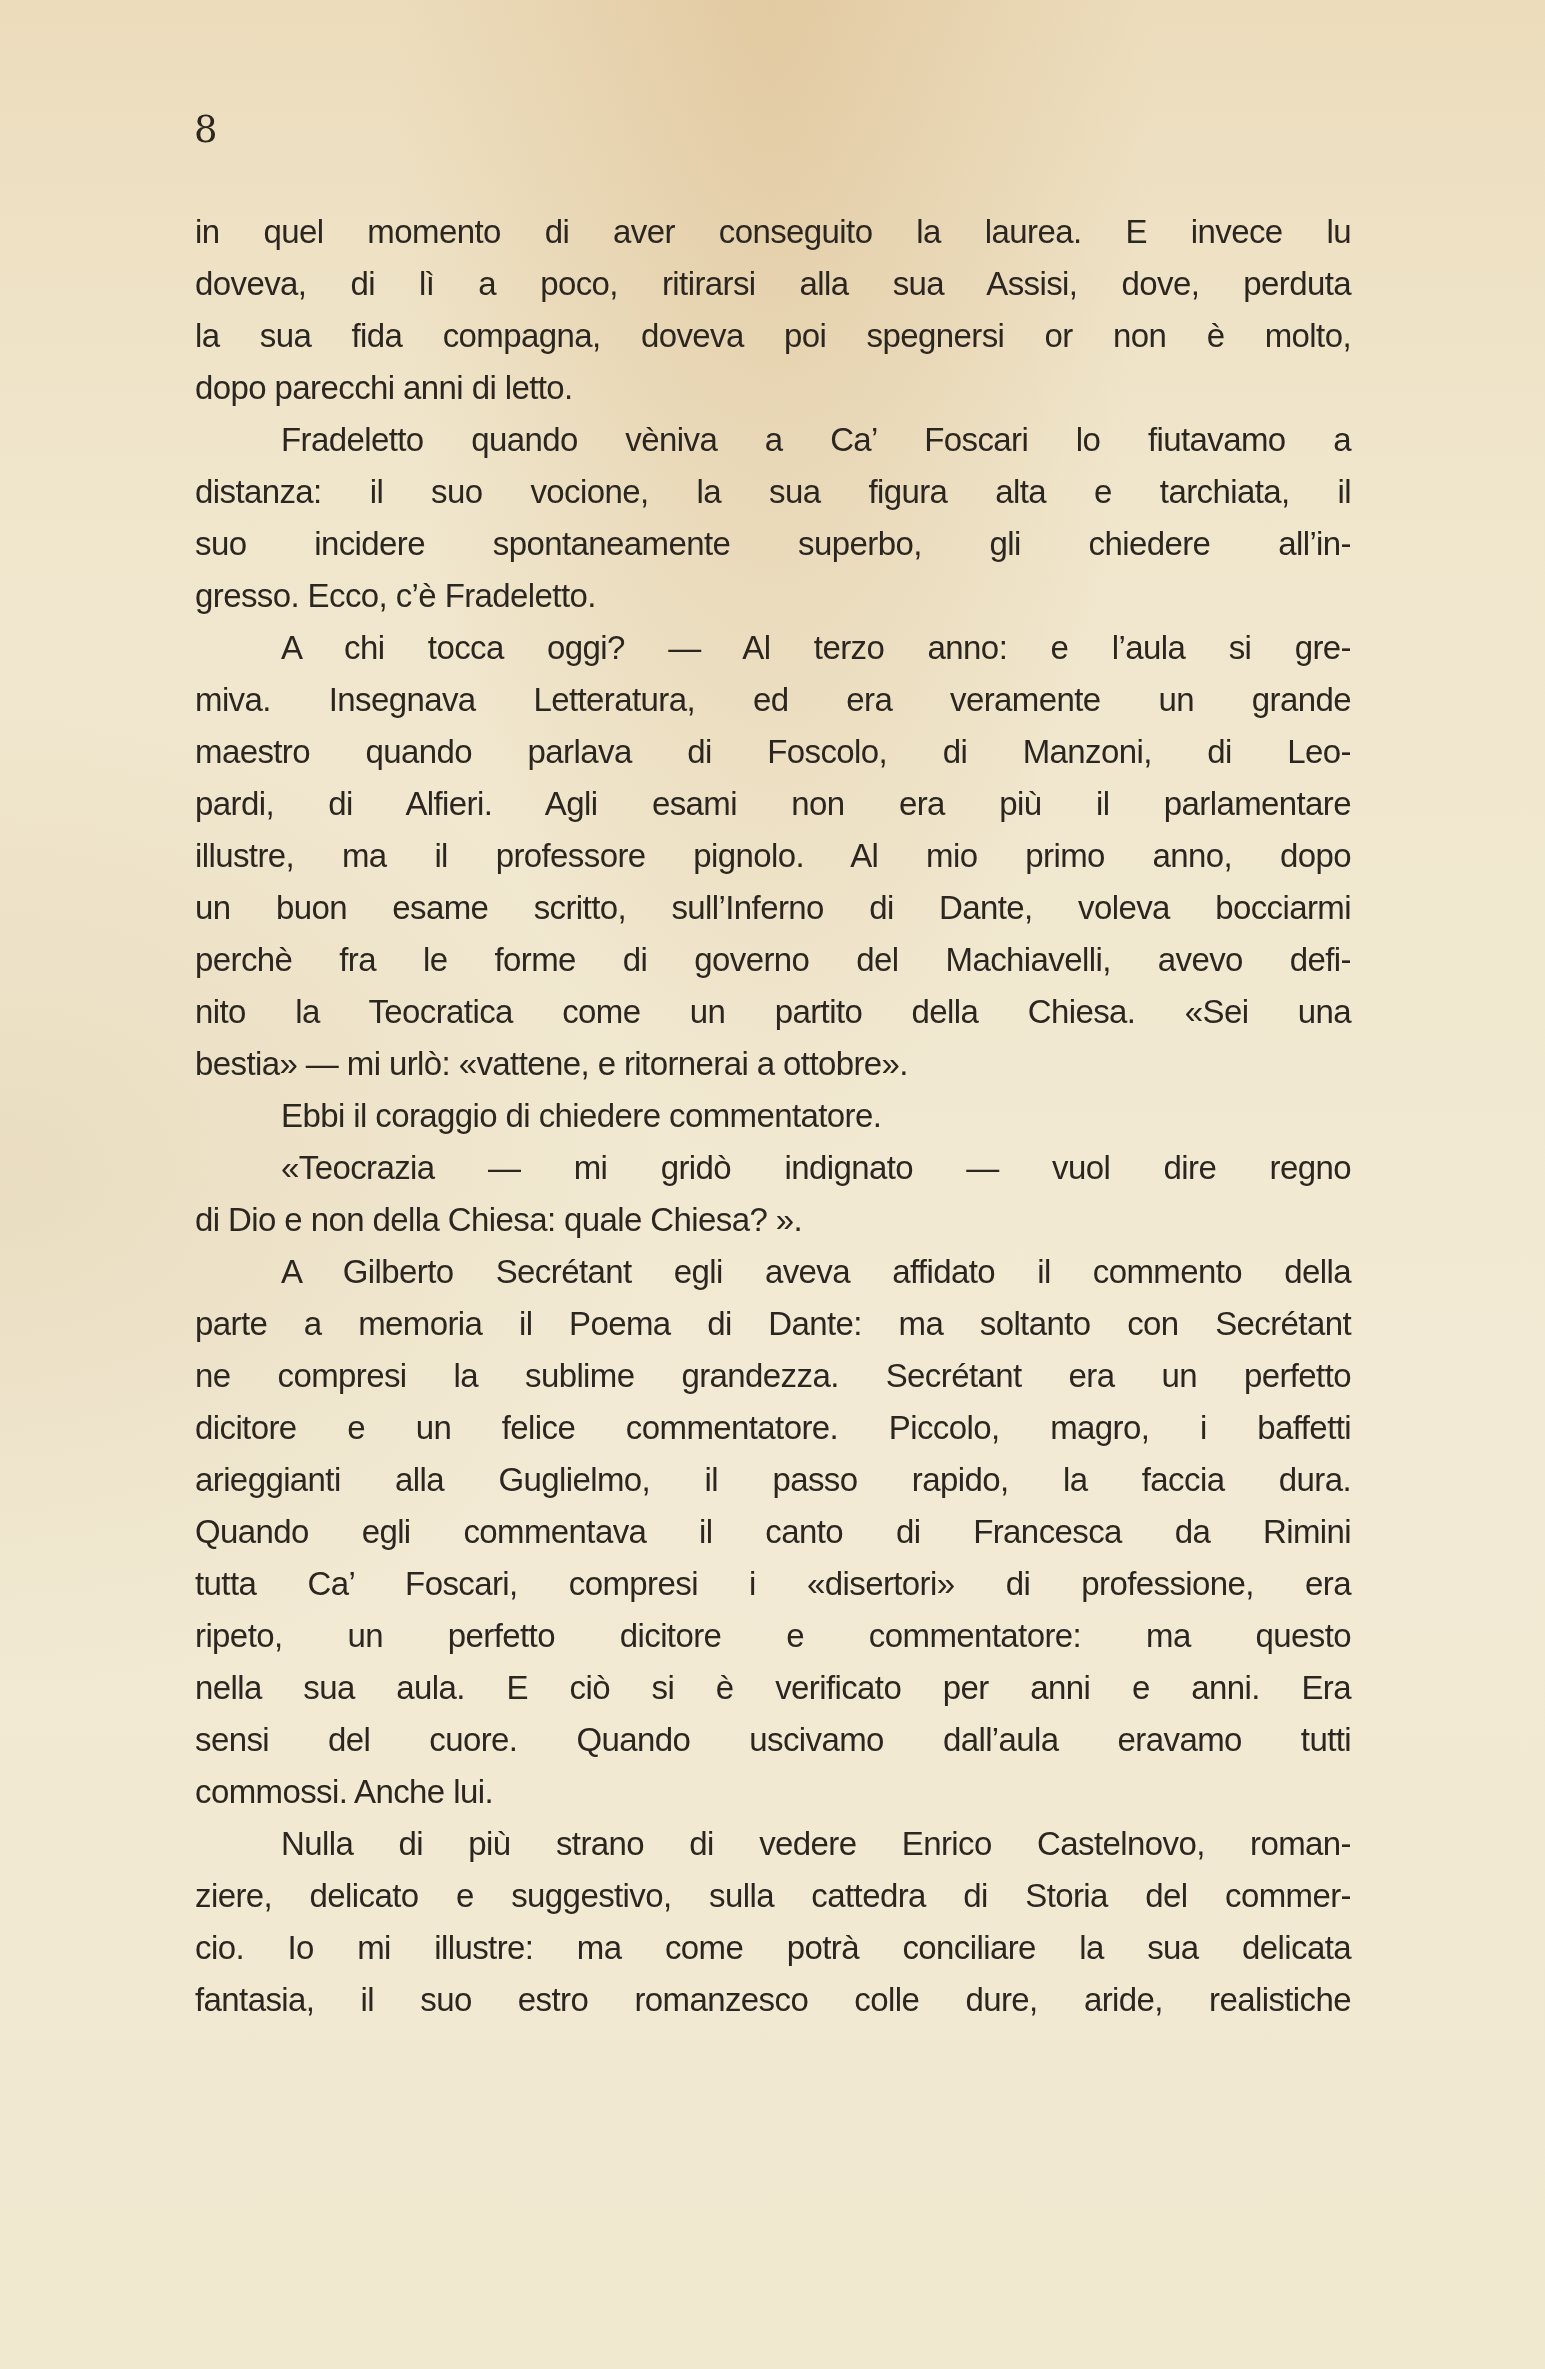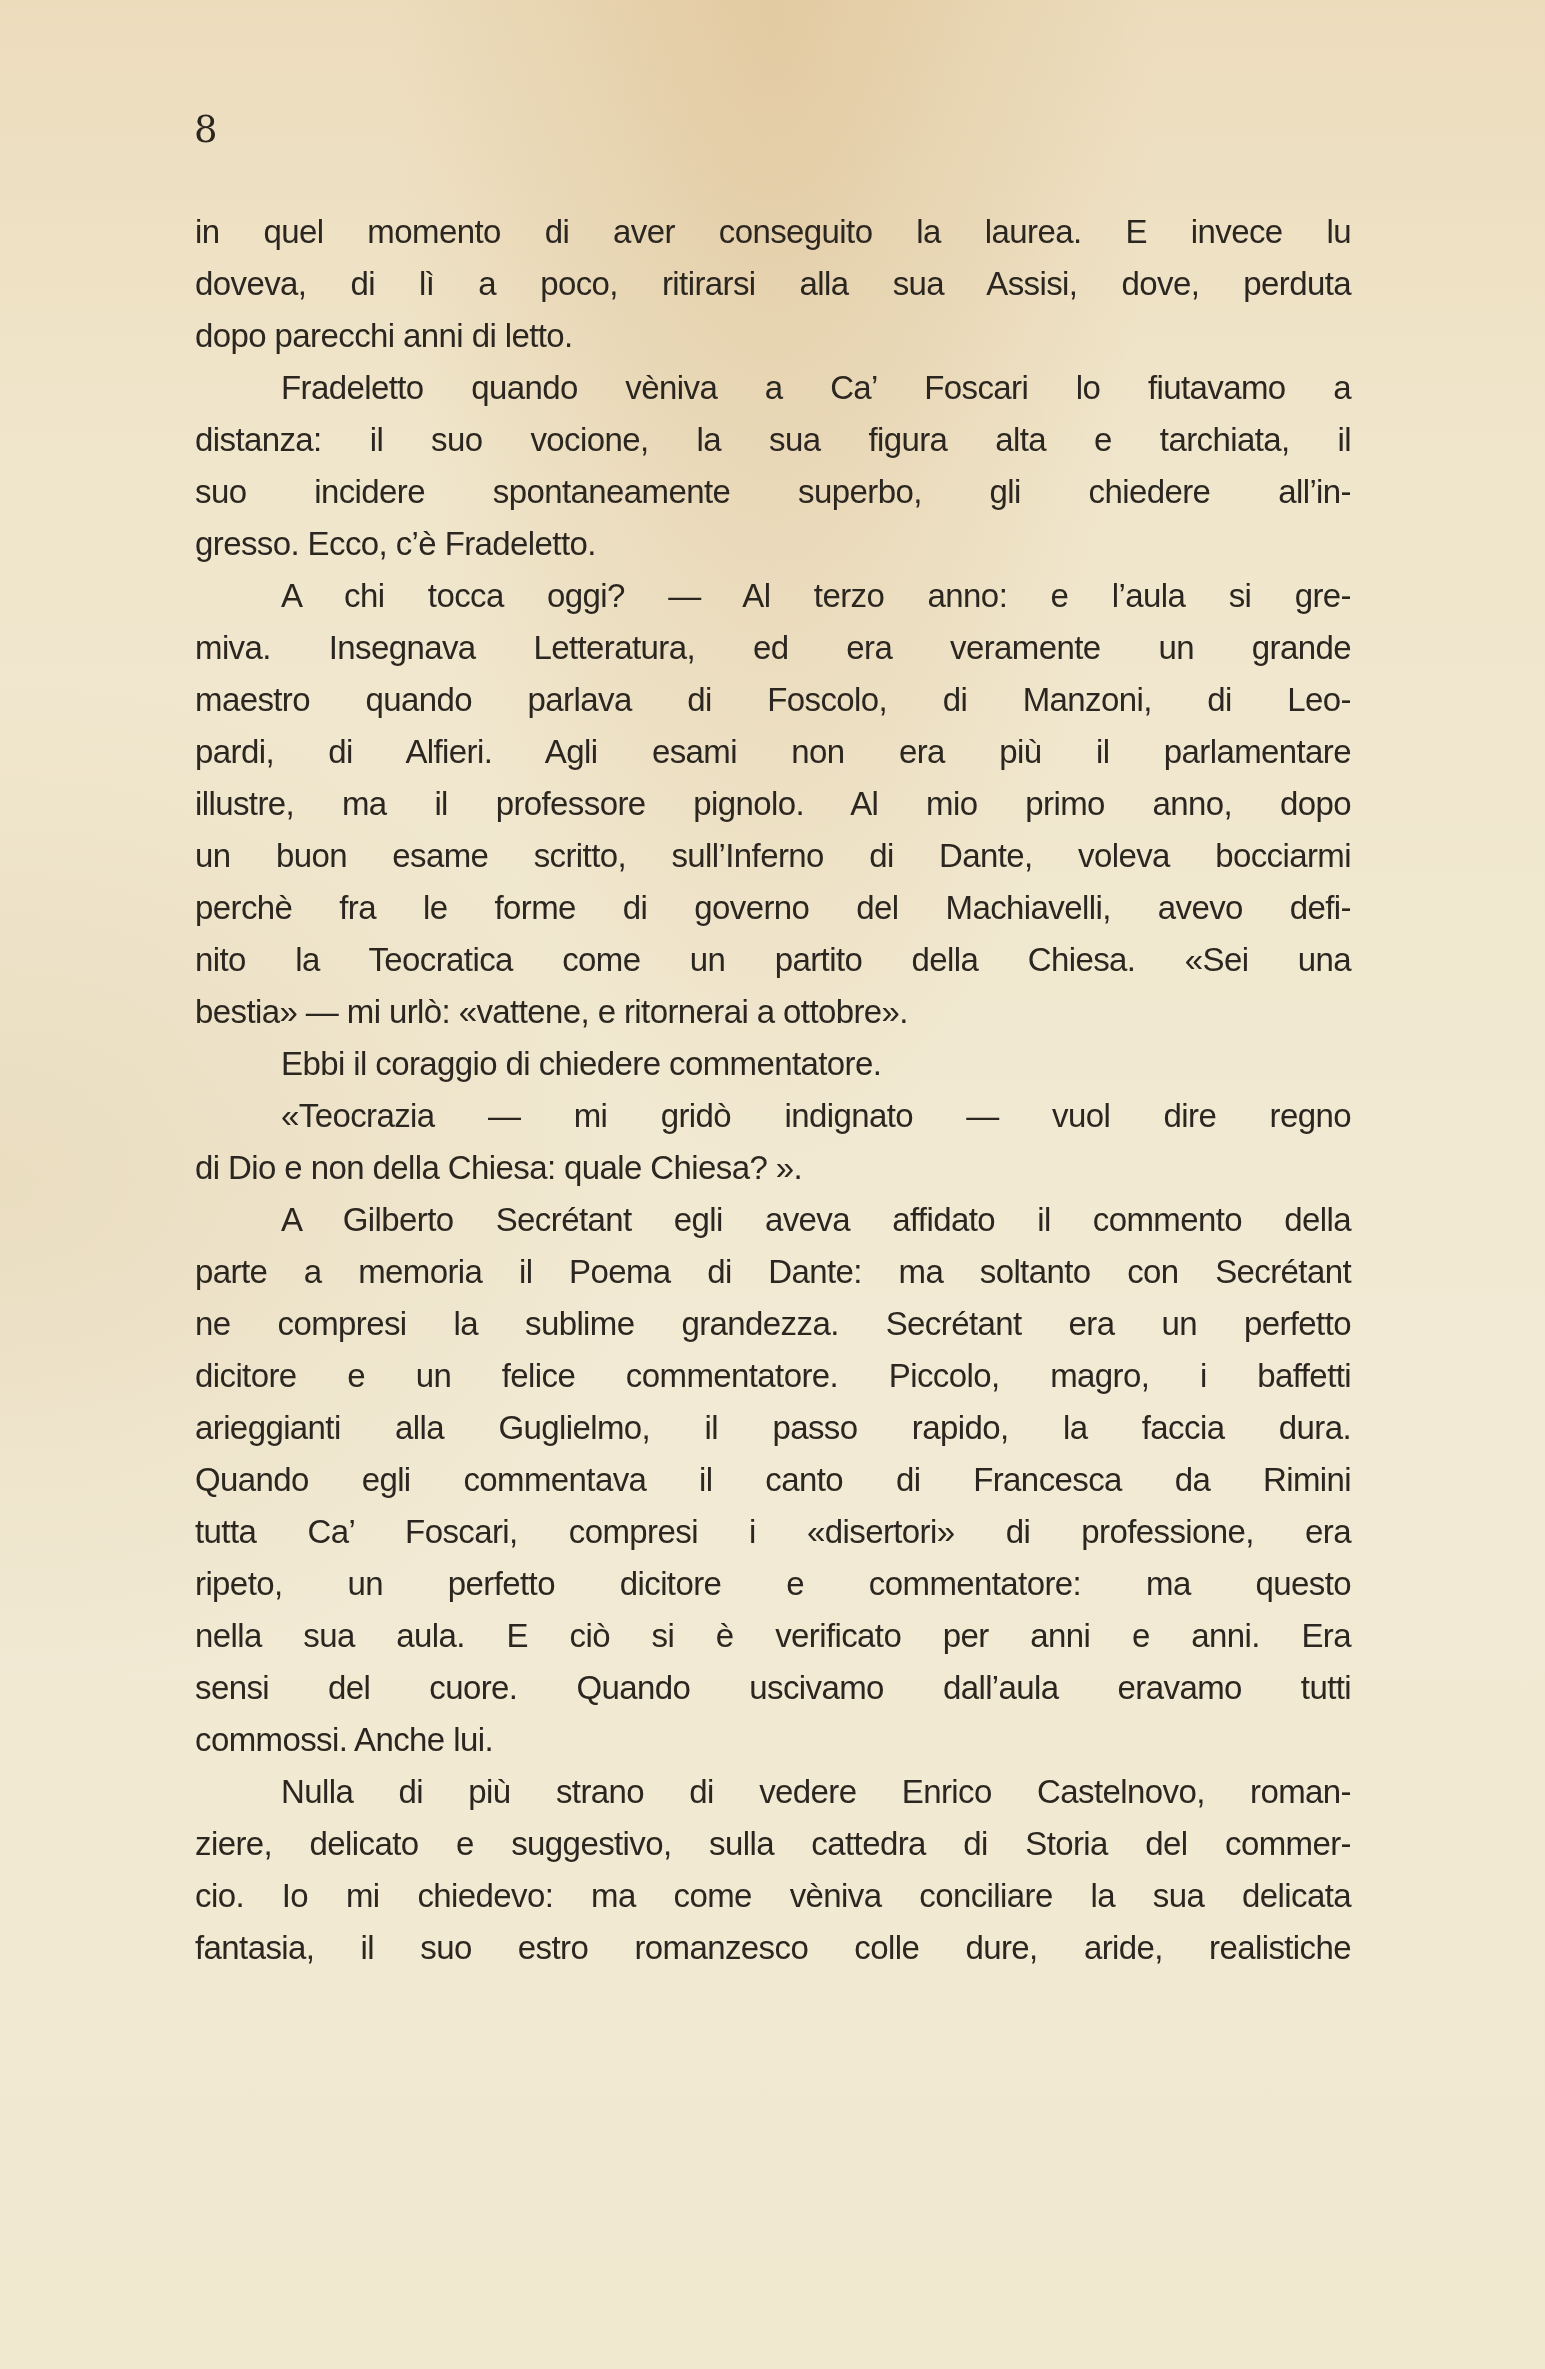--- a/index.html
+++ b/index.html
@@ -33,20 +33,21 @@
   .line.last { text-align-last: left; }
 </style>
 </head>
 <body>
 
 <div class="page-number">8</div>
 <div class="text-block" id="text-block">
     <div>
       <span class="line">in quel momento di aver conseguito la laurea. E invece lu</span>
       <span class="line">doveva, di lì a poco, ritirarsi alla sua Assisi, dove, perduta</span>
+      <span class="line">la sua fida compagna, doveva poi spegnersi or non è molto,</span>
       <span class="line last">dopo parecchi anni di letto.</span>
     </div>
     <div>
       <span class="line indent">Fradeletto quando vèniva a Ca’ Foscari lo fiutavamo a</span>
       <span class="line">distanza: il suo vocione, la sua figura alta e tarchiata, il</span>
       <span class="line">suo incidere spontaneamente superbo, gli chiedere all’in-</span>
       <span class="line last">gresso. Ecco, c’è Fradeletto.</span>
     </div>
     <div>
       <span class="line indent">A chi tocca oggi? — Al terzo anno: e l’aula si gre-</span>
@@ -75,17 +76,17 @@
       <span class="line">Quando egli commentava il canto di Francesca da Rimini</span>
       <span class="line">tutta Ca’ Foscari, compresi i «disertori» di professione, era</span>
       <span class="line">ripeto, un perfetto dicitore e commentatore: ma questo</span>
       <span class="line">nella sua aula. E ciò si è verificato per anni e anni. Era</span>
       <span class="line">sensi del cuore. Quando uscivamo dall’aula eravamo tutti</span>
       <span class="line last">commossi. Anche lui.</span>
     </div>
     <div>
       <span class="line indent">Nulla di più strano di vedere Enrico Castelnovo, roman-</span>
       <span class="line">ziere, delicato e suggestivo, sulla cattedra di Storia del commer-</span>
-      <span class="line">cio. Io mi chiedevo: ma come vèniva conciliare la sua delicata</span>
+      <span class="line">cio. Io mi illustre: ma come potrà conciliare la sua delicata</span>
       <span class="line">fantasia, il suo estro romanzesco colle dure, aride, realistiche</span>
     </div>
   </div>
 
 
 </body></html>

